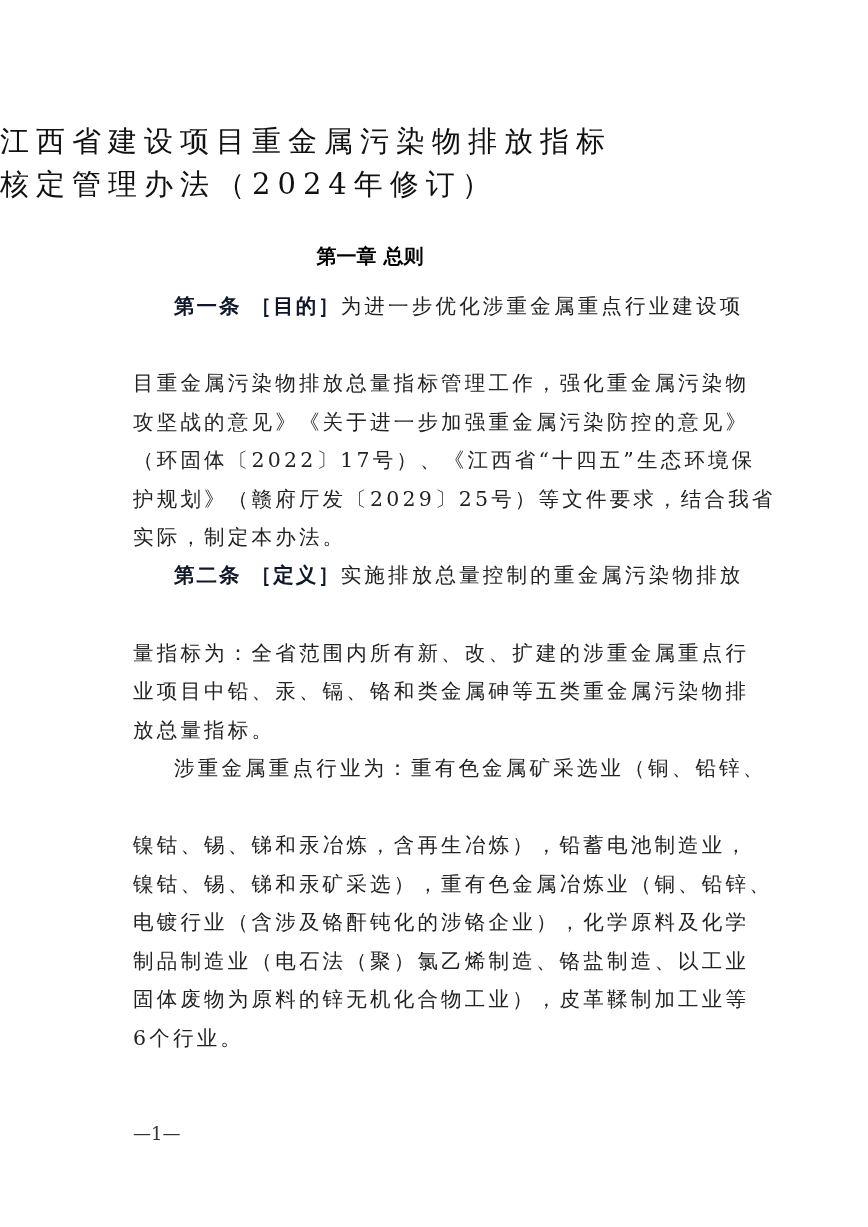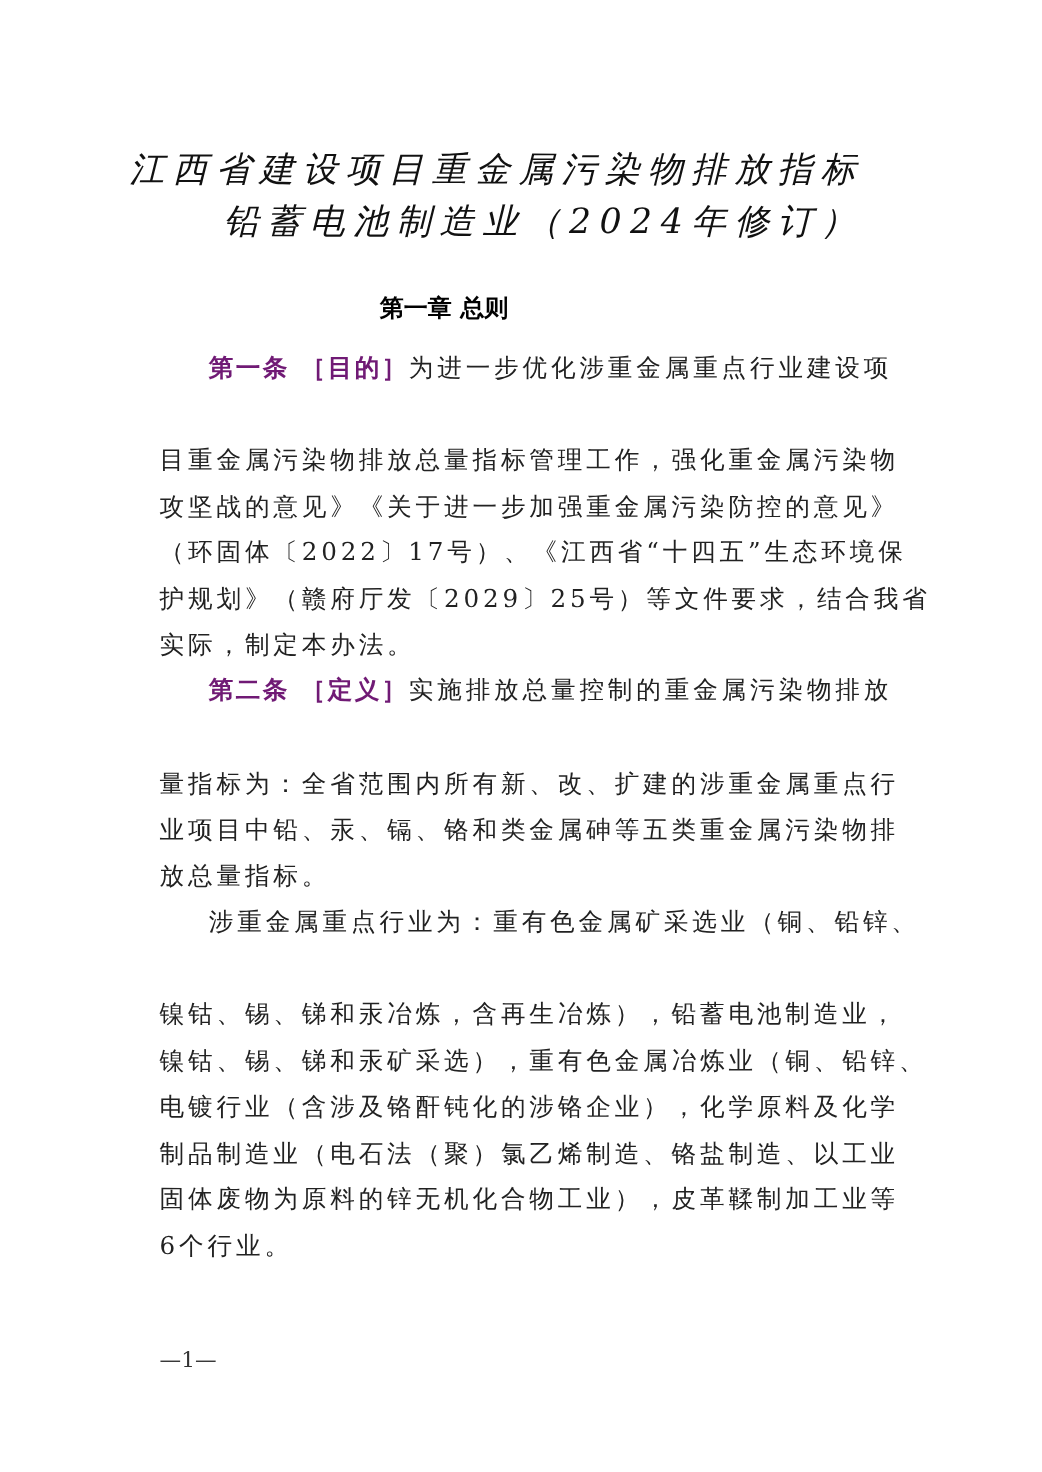--- a/index.html
+++ b/index.html
@@ -1,48 +1,48 @@
 <!DOCTYPE html>
 <html><head>
 <meta charset="utf-8">
 <style>
   html, body { margin: 0; padding: 0; background: #ffffff; }
   body { width: 868px; height: 1227px; position: relative; overflow: hidden; }
   .page { position: absolute; left: 0; top: 0; width: 868px; height: 1227px; background: #fff; }
   .title {
-    position: absolute; left: 0; width: 720px; text-align: right;
+    position: absolute; left: 0; width: 720px; text-align: left;
     font-family: "DejaVu Serif", serif; font-size: 29px; color: #111;
-    letter-spacing: 7px; font-style: italic;
+    letter-spacing: 7px; 
   }
   .t1 { top: 122px; }
   .t2 { top: 165px; }
   .chapter {
     position: absolute; left: 0; width: 740px; top: 243px; text-align: center;
     font-family: "DejaVu Sans", sans-serif; font-size: 20px; font-weight: bold; color: #000000;
   }
   .body {
     position: absolute; left: 133px; top: 287px; width: 605px;
     font-family: "DejaVu Serif", serif; font-size: 20.5px; color: #222;
     line-height: 38.4px; letter-spacing: 3.2px; text-align: justify;
   }
   .body p { margin: 0; text-indent: 41px; }
   .body p.noindent { text-indent: 0; margin-top: 39px; }
-  .bold { font-family: "DejaVu Sans", sans-serif; font-weight: bold; color: #701a75; letter-spacing: 2px; }
+  .bold { font-family: "DejaVu Sans", sans-serif; font-weight: bold; color: #0f172a; letter-spacing: 2px; }
   .line { display: block; white-space: nowrap; }
   .footer {
     position: absolute; left: 133px; top: 1123px;
     font-family: "DejaVu Serif", serif; font-size: 18px; color: #333;
   }
 </style>
 </head>
 <body>
 
 <div class="page">
   <div class="title t1">江西省建设项目重金属污染物排放指标</div>
-  <div class="title t2">铅蓄电池制造业（2024年修订）</div>
+  <div class="title t2">核定管理办法（2024年修订）</div>
 
   <div class="chapter">第一章 总则</div>
 
   <div class="body">
     <p>
       <span class="line"><span class="bold">第一条 ［目的］</span><span>为进一步优化涉重金属重点行业建设项</span></span>
     </p>
     <p class="noindent">
       <span class="line">目重金属污染物排放总量指标管理工作，强化重金属污染物</span>
       <span class="line">攻坚战的意见》《关于进一步加强重金属污染防控的意见》</span>

